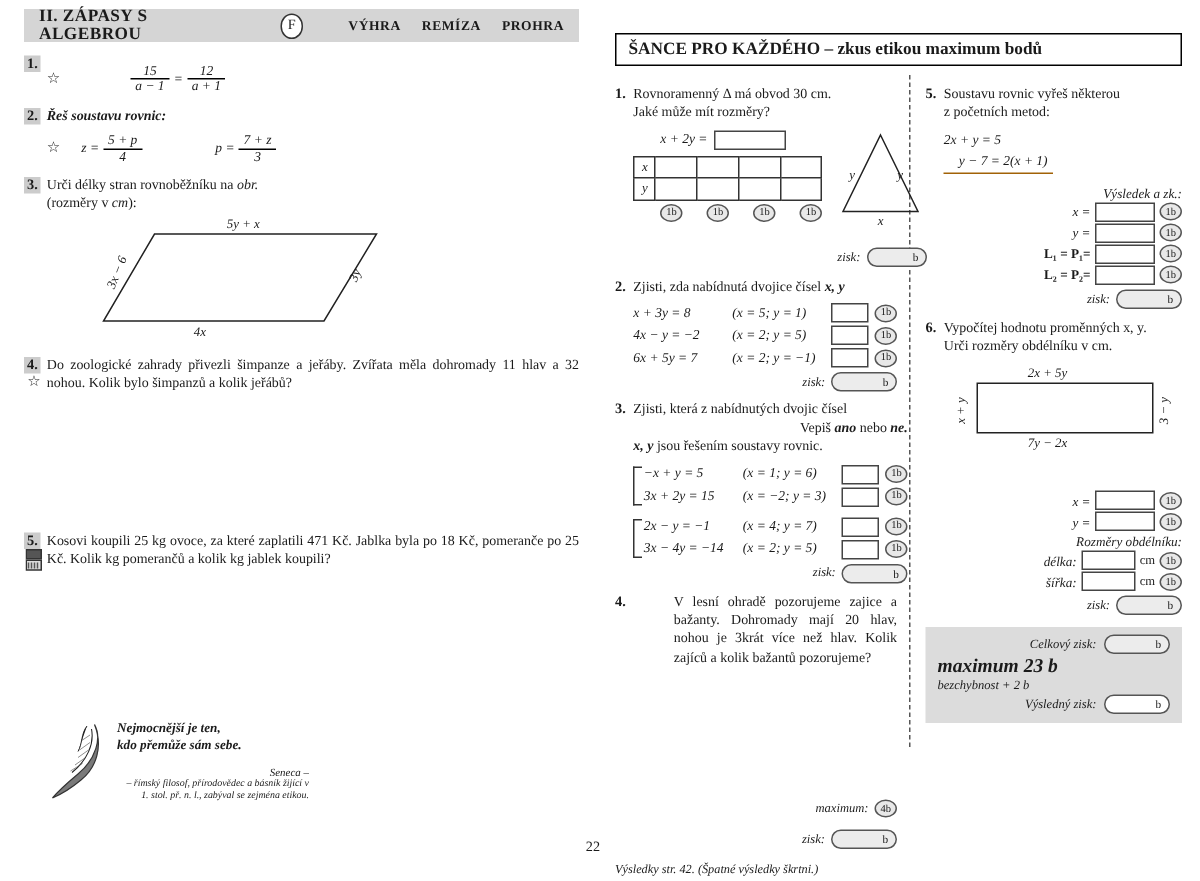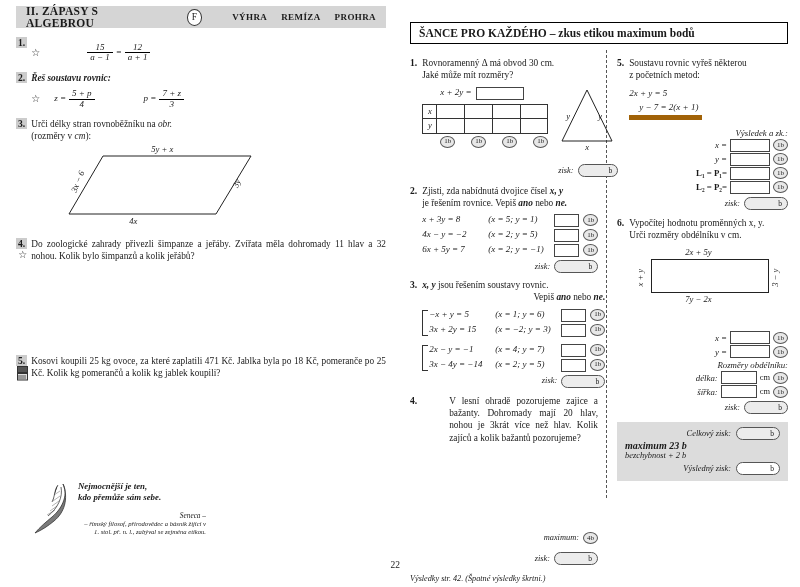--- a/index.html
+++ b/index.html
@@ -125,21 +125,21 @@
 
   .vysledek-blk { margin-top: 8px; text-align: right; }
   .vr { display: flex; align-items: center; justify-content: flex-end; gap: 3px; margin-top: 1px; }
   .vr .lab { font-style: italic; font-size: 8.8px; }
 
   .summary {
     background: #dcdcdc; padding: 5px 8px 6px 8px; margin-top: 8px;
   }
   .summary .line { display: flex; align-items: center; justify-content: flex-end; gap: 5px; }
   .summary .kv { font-style: italic; font-size: 8.4px; }
-  .summary .max { font-weight: bold; font-style: italic; font-size: 10px; text-align: left; }
+  .summary .max { font-weight: bold; font-style: italic; font-size: 13px; text-align: left; }
   .summary .bez { font-style: italic; font-size: 8.4px; text-align: left; }
 
   .footnote { font-style: italic; font-size: 8.2px; margin-top: 9px; }
 </style>
 </head>
 <body>
 
 <div class="spread">
 
   <div class="page page-left">
@@ -341,26 +341,20 @@
           </div>
         </div>
 
         <div class="ex" style="margin-top:8px;">
           <span class="ex-num plain">2.</span>
           <div class="ex-body">
             <div>
               <span>Zjisti, zda nabídnutá dvojice čísel</span>
               <span class="bit">x, y</span>
             </div>
-            <div>
-              <span>je řešením rovnice. Vepiš</span>
-              <span class="bit">ano</span>
-              <span>nebo</span>
-              <span class="bit">ne.</span>
-            </div>
 
             <div style="margin-top:4px;">
               <div class="mono-row">
                 <span class="eq" style="width:62px;">x + 3y =  8</span>
                 <span class="eq" style="width:62px;">(x = 5; y =  1)</span>
                 <span class="blank" style="width:25px;"></span>
                 <span class="chip">1b</span>
               </div>
               <div class="mono-row">
                 <span class="eq" style="width:62px;">4x −  y = −2</span>
@@ -378,29 +372,30 @@
                 <span class="zisk-lbl">zisk:</span>
                 <span class="pill">b</span>
               </div>
             </div>
           </div>
         </div>
 
         <div class="ex" style="margin-top:6px;">
           <span class="ex-num plain">3.</span>
           <div class="ex-body">
-            <div>
-              <span class="bit">x, y</span>
-              <span>jsou řešením soustavy rovnic.</span>
-            </div>
+            <div>Zjisti, která z nabídnutých dvojic čísel</div>
             <div style="text-align:right;">
               <span>Vepiš</span>
               <span class="bit">ano</span>
               <span>nebo</span>
               <span class="bit">ne.</span>
+            </div>
+            <div>
+              <span class="bit">x, y</span>
+              <span>jsou řešením soustavy rovnic.</span>
             </div>
 
             <div class="bracket-sys" style="margin-top:5px;">
               <div class="mono-row">
                 <span class="eq" style="width:62px;">−x + y =  5</span>
                 <span class="eq" style="width:62px;">(x =  1;  y = 6)</span>
                 <span class="blank" style="width:25px;"></span>
                 <span class="chip">1b</span>
               </div>
               <div class="mono-row">
@@ -453,21 +448,21 @@
       </div>
 
       <div class="col col-b">
 
         <div class="ex" style="margin-top:7px;">
           <span class="ex-num plain">5.</span>
           <div class="ex-body">
             <div>Soustavu rovnic vyřeš některou</div>
             <div>z početních metod:</div>
             <div class="eq" style="margin-top:6px;">2x + y = 5</div>
-            <div class="eq" style="margin-top:2px;border-bottom:5px solid #a16207;display:inline-block;padding:0 4px 1px 10px;">y − 7 = 2(x + 1)</div>
+            <div class="eq" style="margin-top:2px;border-bottom:1px solid #a16207;display:inline-block;padding:0 4px 1px 10px;">y − 7 = 2(x + 1)</div>
           </div>
         </div>
 
         <div class="vysledek-blk">
           <div class="it" style="font-size:8.8px;">Výsledek a zk.:</div>
           <div class="vr">
             <span class="lab">x =</span>
             <span class="blank" style="width:40px;"></span>
             <span class="chip">1b</span>
           </div>

